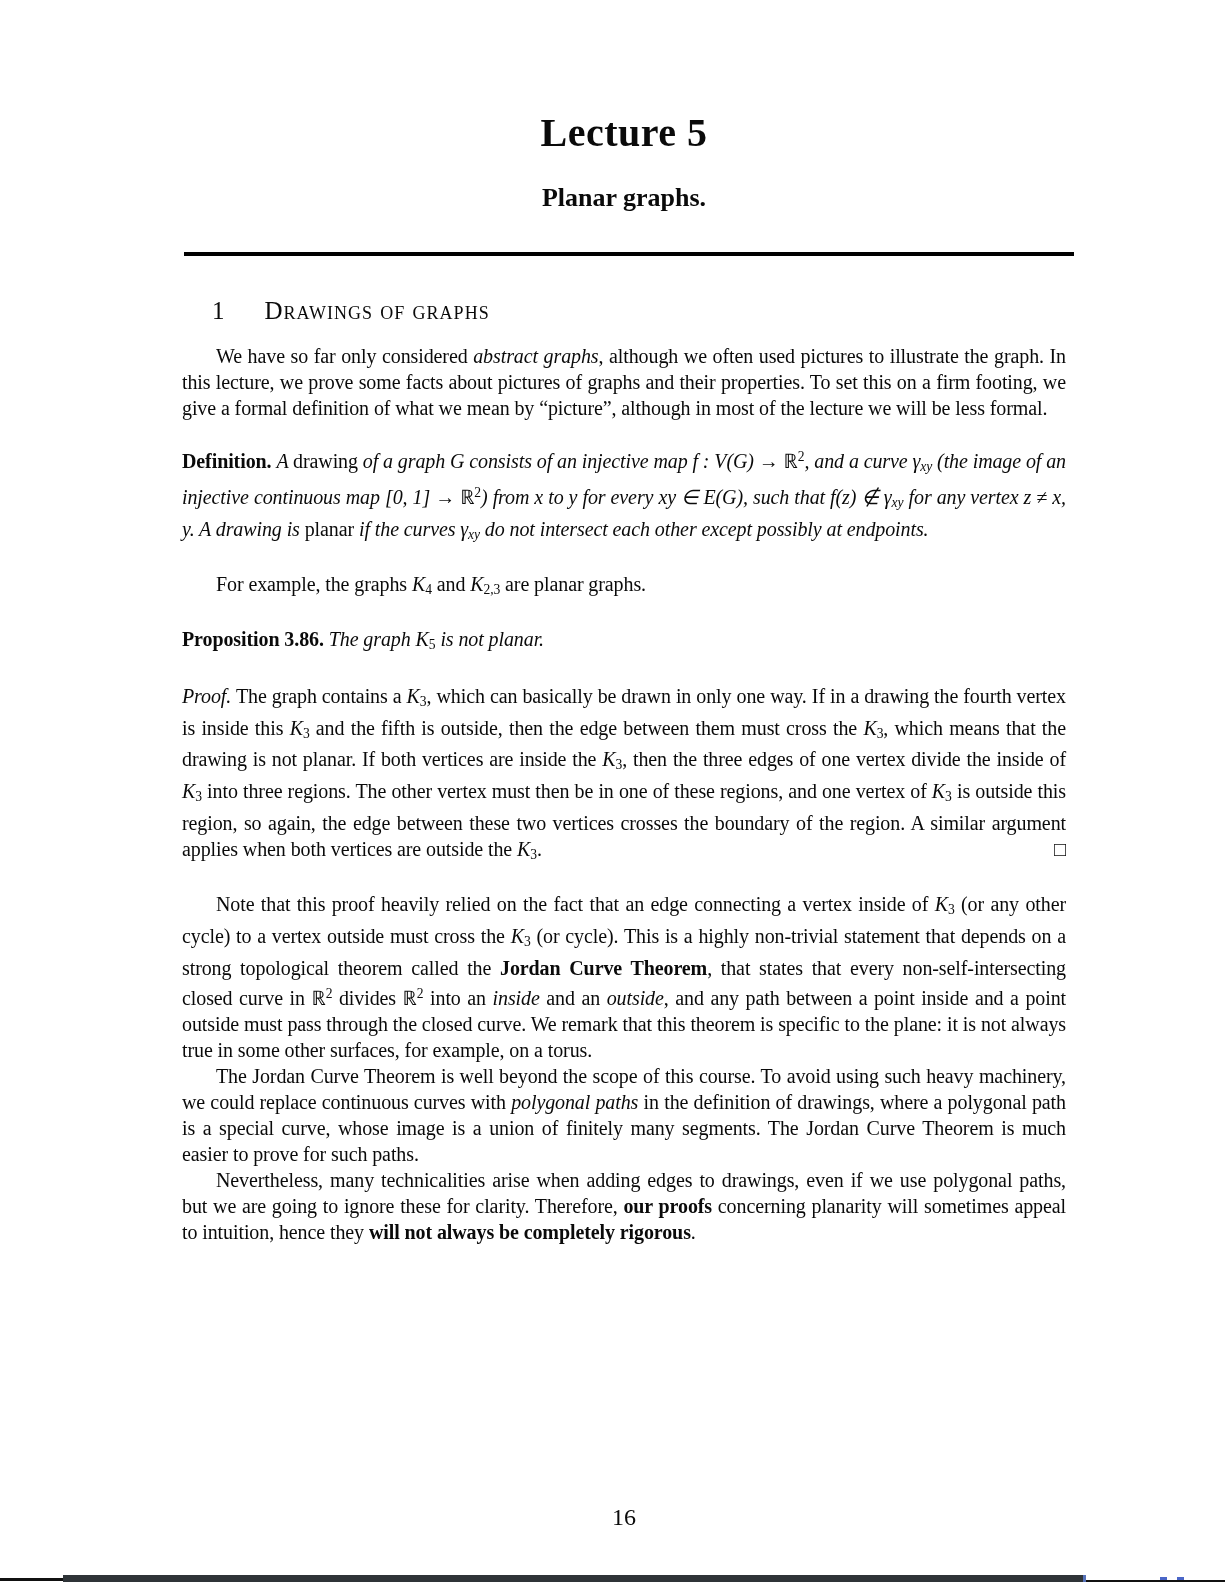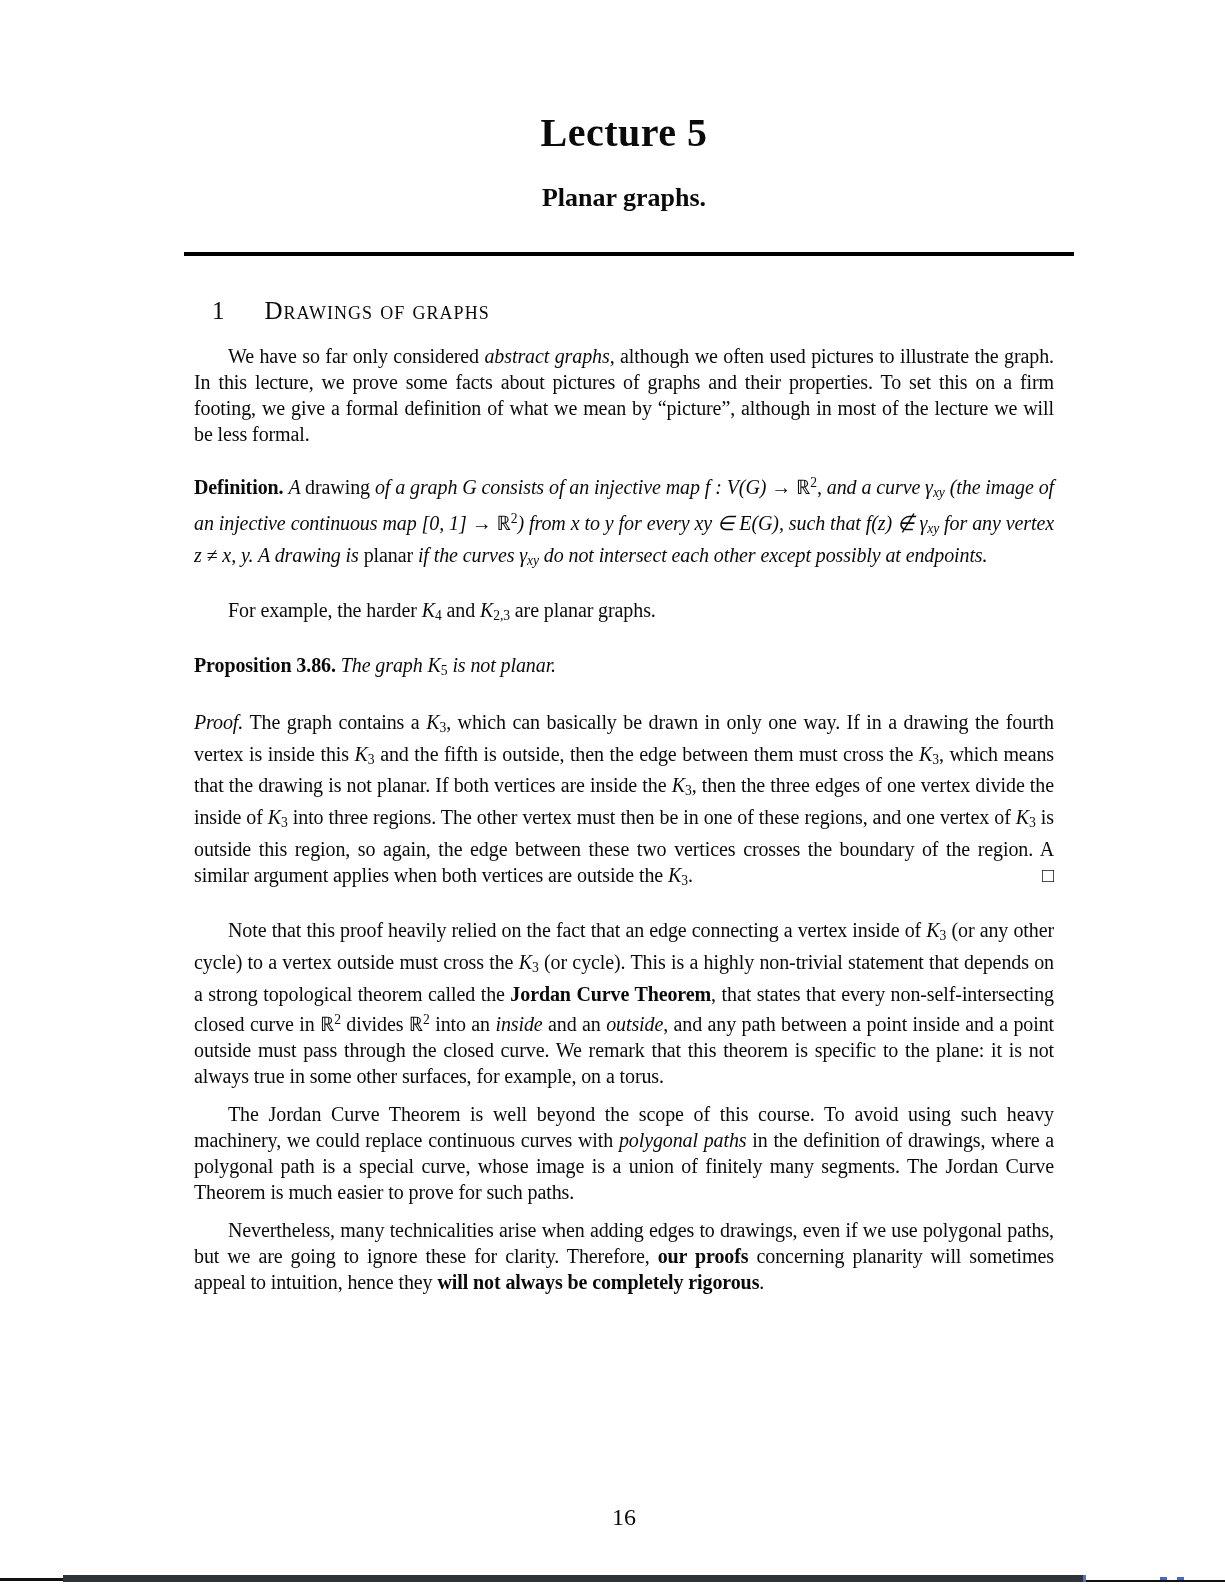--- a/index.html
+++ b/index.html
@@ -21,21 +21,21 @@
   }
   .title-rule{
     margin:40px 0 0 2px;width:890px;height:4px;background:#000;
   }
   .section-heading{
     margin:40px 0 0 30px;font-size:25px;line-height:30px;font-weight:400;
   }
   .section-number{display:inline-block;margin-right:40px;}
   .section-title{font-variant:small-caps;letter-spacing:1px;}
   .para{
-    margin:12px;font-size:20px;line-height:26px;text-align:justify;
+    margin:0;font-size:20px;line-height:26px;text-align:justify;
     letter-spacing:-0.1px;
   }
   .indent{text-indent:34px;}
   .mt-intro{margin-top:17px;}
   .mt-block{margin-top:23px;}
   .mt-def2{margin-top:25px;}
   .mt-proof{margin-top:25px;}
   .seg{white-space:pre-wrap;}
   .it{font-style:italic;}
   .bf{font-weight:700;}
@@ -65,21 +65,21 @@
 
   <div class="section-heading">
     <span class="section-number">1</span><span class="section-title">Drawings of graphs</span>
   </div>
 
   <p class="para indent mt-intro"><span class="seg">We have so far only considered </span><span class="seg it">abstract graphs</span><span class="seg">, although we often used pictures to illustrate the graph. In this lecture, we prove some facts about pictures of graphs and their properties. To set this on a firm footing, we give a formal definition of what we mean by “picture”, although in most of the lecture we will be less formal.</span></p>
 
   <p class="para mt-block"><span class="seg bf">Definition.</span><span class="seg"> </span><span class="seg it">A </span><span class="seg">drawing</span><span class="seg it"> of a graph G consists of an injective map f : V(G) → </span><span class="seg">ℝ</span><span class="seg sup">2</span><span class="seg it">, and a curve γ</span><span class="seg it sub">xy</span><span class="seg it"> (the image of an injective continuous map [0, 1] → </span><span class="seg">ℝ</span><span class="seg sup">2</span><span class="seg it">) from x to y for every xy ∈ E(G), such that f(z) ∉ γ</span><span class="seg it sub">xy</span><span class="seg it"> for any vertex z ≠ x, y. A drawing is </span><span class="seg">planar</span><span class="seg it"> if the curves γ</span><span class="seg it sub">xy</span><span class="seg it"> do not intersect each other except possibly at endpoints.</span></p>
 
 
-  <p class="para indent mt-block"><span class="seg">For example, the harder </span><span class="seg it">K</span><span class="seg sub">4</span><span class="seg"> and </span><span class="seg it">K</span><span class="seg sub">2,3</span><span class="seg"> are planar graphs.</span></p>
+  <p class="para indent mt-block"><span class="seg">For example, the graphs </span><span class="seg it">K</span><span class="seg sub">4</span><span class="seg"> and </span><span class="seg it">K</span><span class="seg sub">2,3</span><span class="seg"> are planar graphs.</span></p>
 
   <p class="para mt-block"><span class="seg bf">Proposition 3.86.</span><span class="seg"> </span><span class="seg it">The graph K</span><span class="seg sub">5</span><span class="seg it"> is not planar.</span></p>
 
   <p class="para mt-proof"><span><span class="seg it">Proof.</span><span class="seg"> The graph contains a </span><span class="seg it">K</span><span class="seg sub">3</span><span class="seg">, which can basically be drawn in only one way. If in a drawing the fourth vertex is inside this </span><span class="seg it">K</span><span class="seg sub">3</span><span class="seg"> and the fifth is outside, then the edge between them must cross the </span><span class="seg it">K</span><span class="seg sub">3</span><span class="seg">, which means that the drawing is not planar. If both vertices are inside the </span><span class="seg it">K</span><span class="seg sub">3</span><span class="seg">, then the three edges of one vertex divide the inside of </span><span class="seg it">K</span><span class="seg sub">3</span><span class="seg"> into three regions. The other vertex must then be in one of these regions, and one vertex of </span><span class="seg it">K</span><span class="seg sub">3</span><span class="seg"> is outside this region, so again, the edge between these two vertices crosses the boundary of the region. A similar argument applies when both vertices are outside the </span><span class="seg it">K</span><span class="seg sub">3</span><span class="seg">.</span></span><span class="qed">□</span></p>
 
   <p class="para indent mt-block"><span class="seg">Note that this proof heavily relied on the fact that an edge connecting a vertex inside of </span><span class="seg it">K</span><span class="seg sub">3</span><span class="seg"> (or any other cycle) to a vertex outside must cross the </span><span class="seg it">K</span><span class="seg sub">3</span><span class="seg"> (or cycle). This is a highly non-trivial statement that depends on a strong topological theorem called the </span><span class="seg bf">Jordan Curve Theorem</span><span class="seg">, that states that every non-self-intersecting closed curve in </span><span class="seg">ℝ</span><span class="seg sup">2</span><span class="seg"> divides </span><span class="seg">ℝ</span><span class="seg sup">2</span><span class="seg"> into an </span><span class="seg it">inside</span><span class="seg"> and an </span><span class="seg it">outside</span><span class="seg">, and any path between a point inside and a point outside must pass through the closed curve. We remark that this theorem is specific to the plane: it is not always true in some other surfaces, for example, on a torus.</span></p>
   <p class="para indent"><span class="seg">The Jordan Curve Theorem is well beyond the scope of this course. To avoid using such heavy machinery, we could replace continuous curves with </span><span class="seg it">polygonal paths</span><span class="seg"> in the definition of drawings, where a polygonal path is a special curve, whose image is a union of finitely many segments. The Jordan Curve Theorem is much easier to prove for such paths.</span></p>
   <p class="para indent"><span class="seg">Nevertheless, many technicalities arise when adding edges to drawings, even if we use polygonal paths, but we are going to ignore these for clarity. Therefore, </span><span class="seg bf">our proofs</span><span class="seg"> concerning planarity will sometimes appeal to intuition, hence they </span><span class="seg bf">will not always be completely rigorous</span><span class="seg">.</span></p>
 </div>
 

